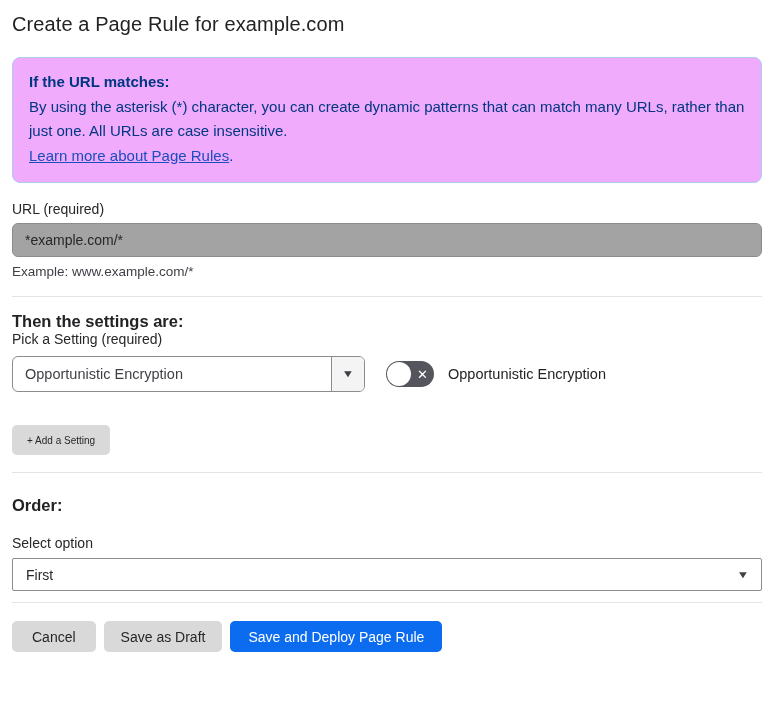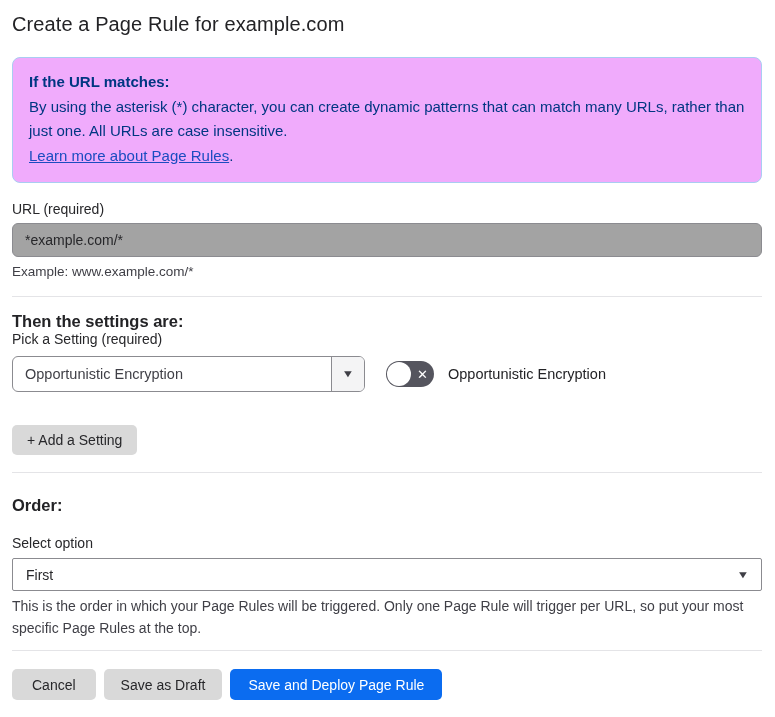--- a/index.html
+++ b/index.html
@@ -163,21 +163,21 @@
   }
 
   .add-setting-btn {
     margin-top: 33px;
     display: inline-block;
     background: #d9d9d9;
     border: none;
     border-radius: 5px;
     padding: 0 15px;
     height: 30px;
-    font-size: 14px;
+    font-size: 10px;
     color: #27272a;
     font-family: "Liberation Sans", "DejaVu Sans", sans-serif;
     cursor: pointer;
   }
 
   .order-select-label { margin-top: 20px; }
 
   .select-flat {
     margin-top: 6px;
     width: 750px;
@@ -280,21 +280,20 @@
 
   <div class="section-heading order">Order:</div>
 
   <div class="field-label order-select-label">Select option</div>
 
   <div class="select-flat">
     <span class="select-value">First</span>
     <span class="chevron">▼</span>
   </div>
 
-  <div class="order-help">This is the order in which your Page Rules will be triggered. Only one Page Rule will trigger per URL, so put your most specific Page Rules at the top.</div>
 
   <hr class="divider footer-divider">
 
   <div class="footer-actions">
     <button class="btn btn-gray btn-cancel">Cancel</button>
     <button class="btn btn-gray btn-draft">Save as Draft</button>
     <button class="btn btn-primary">Save and Deploy Page Rule</button>
   </div>
 
 </div>

